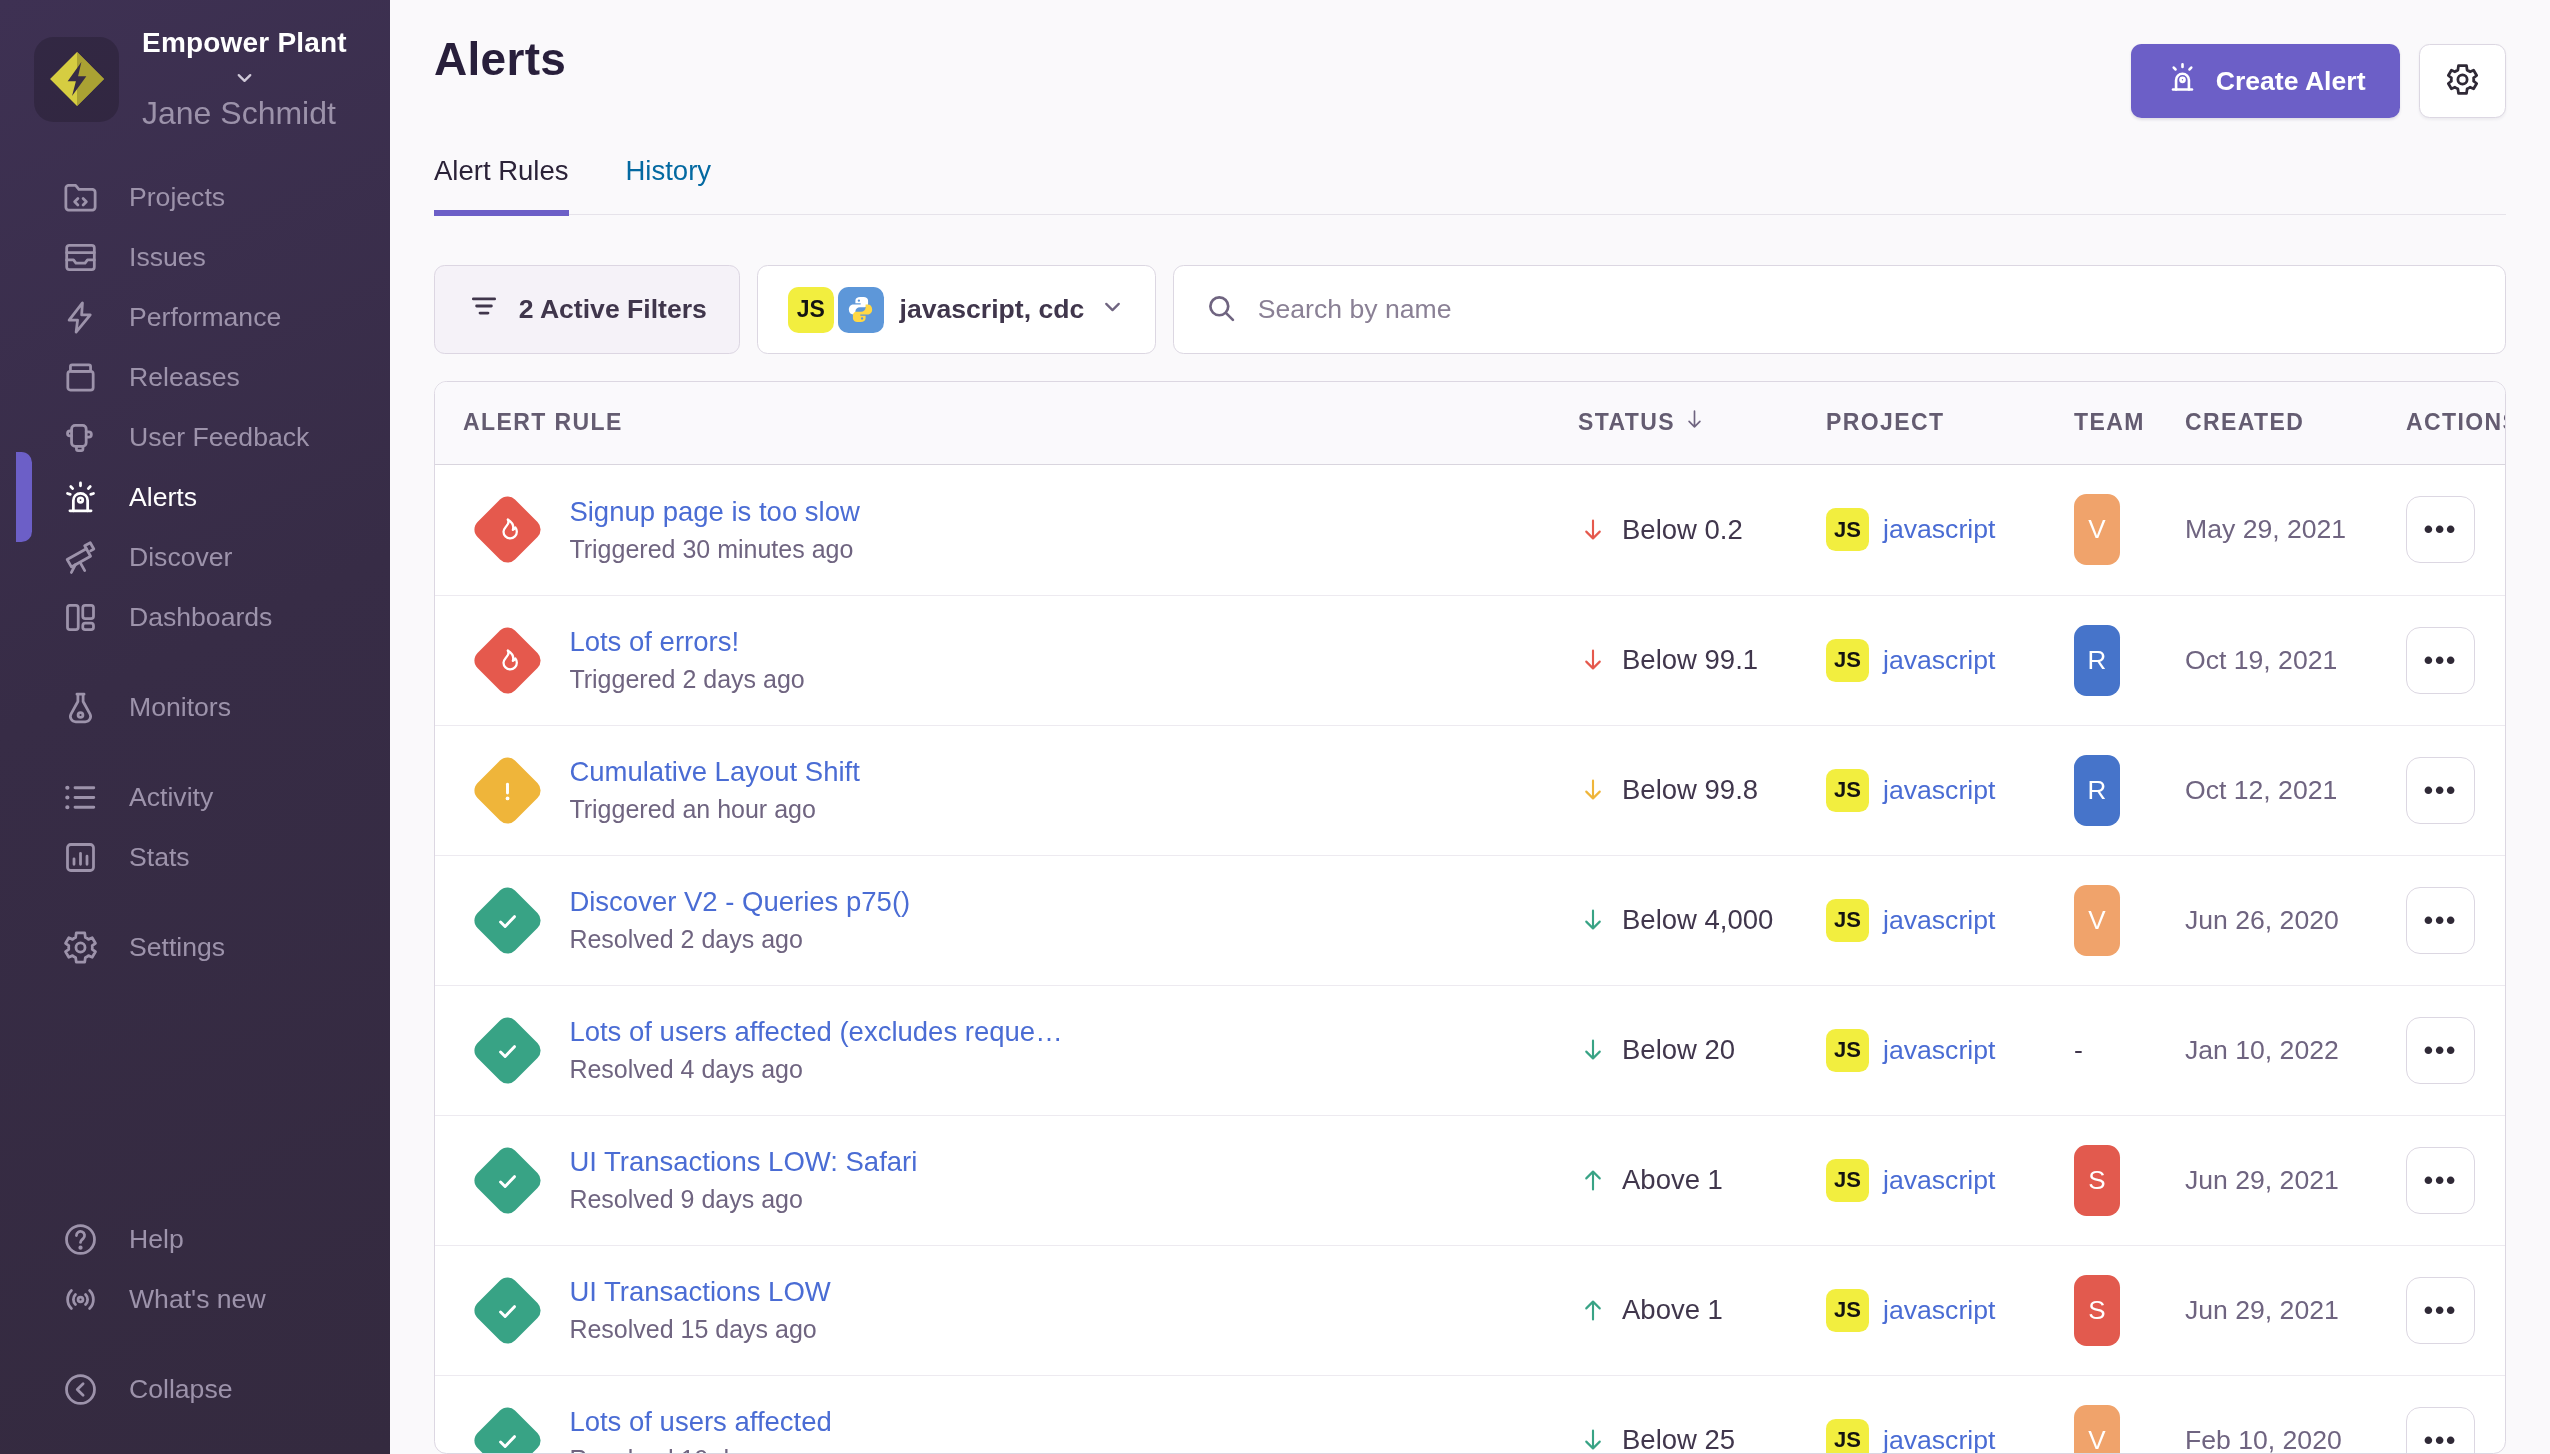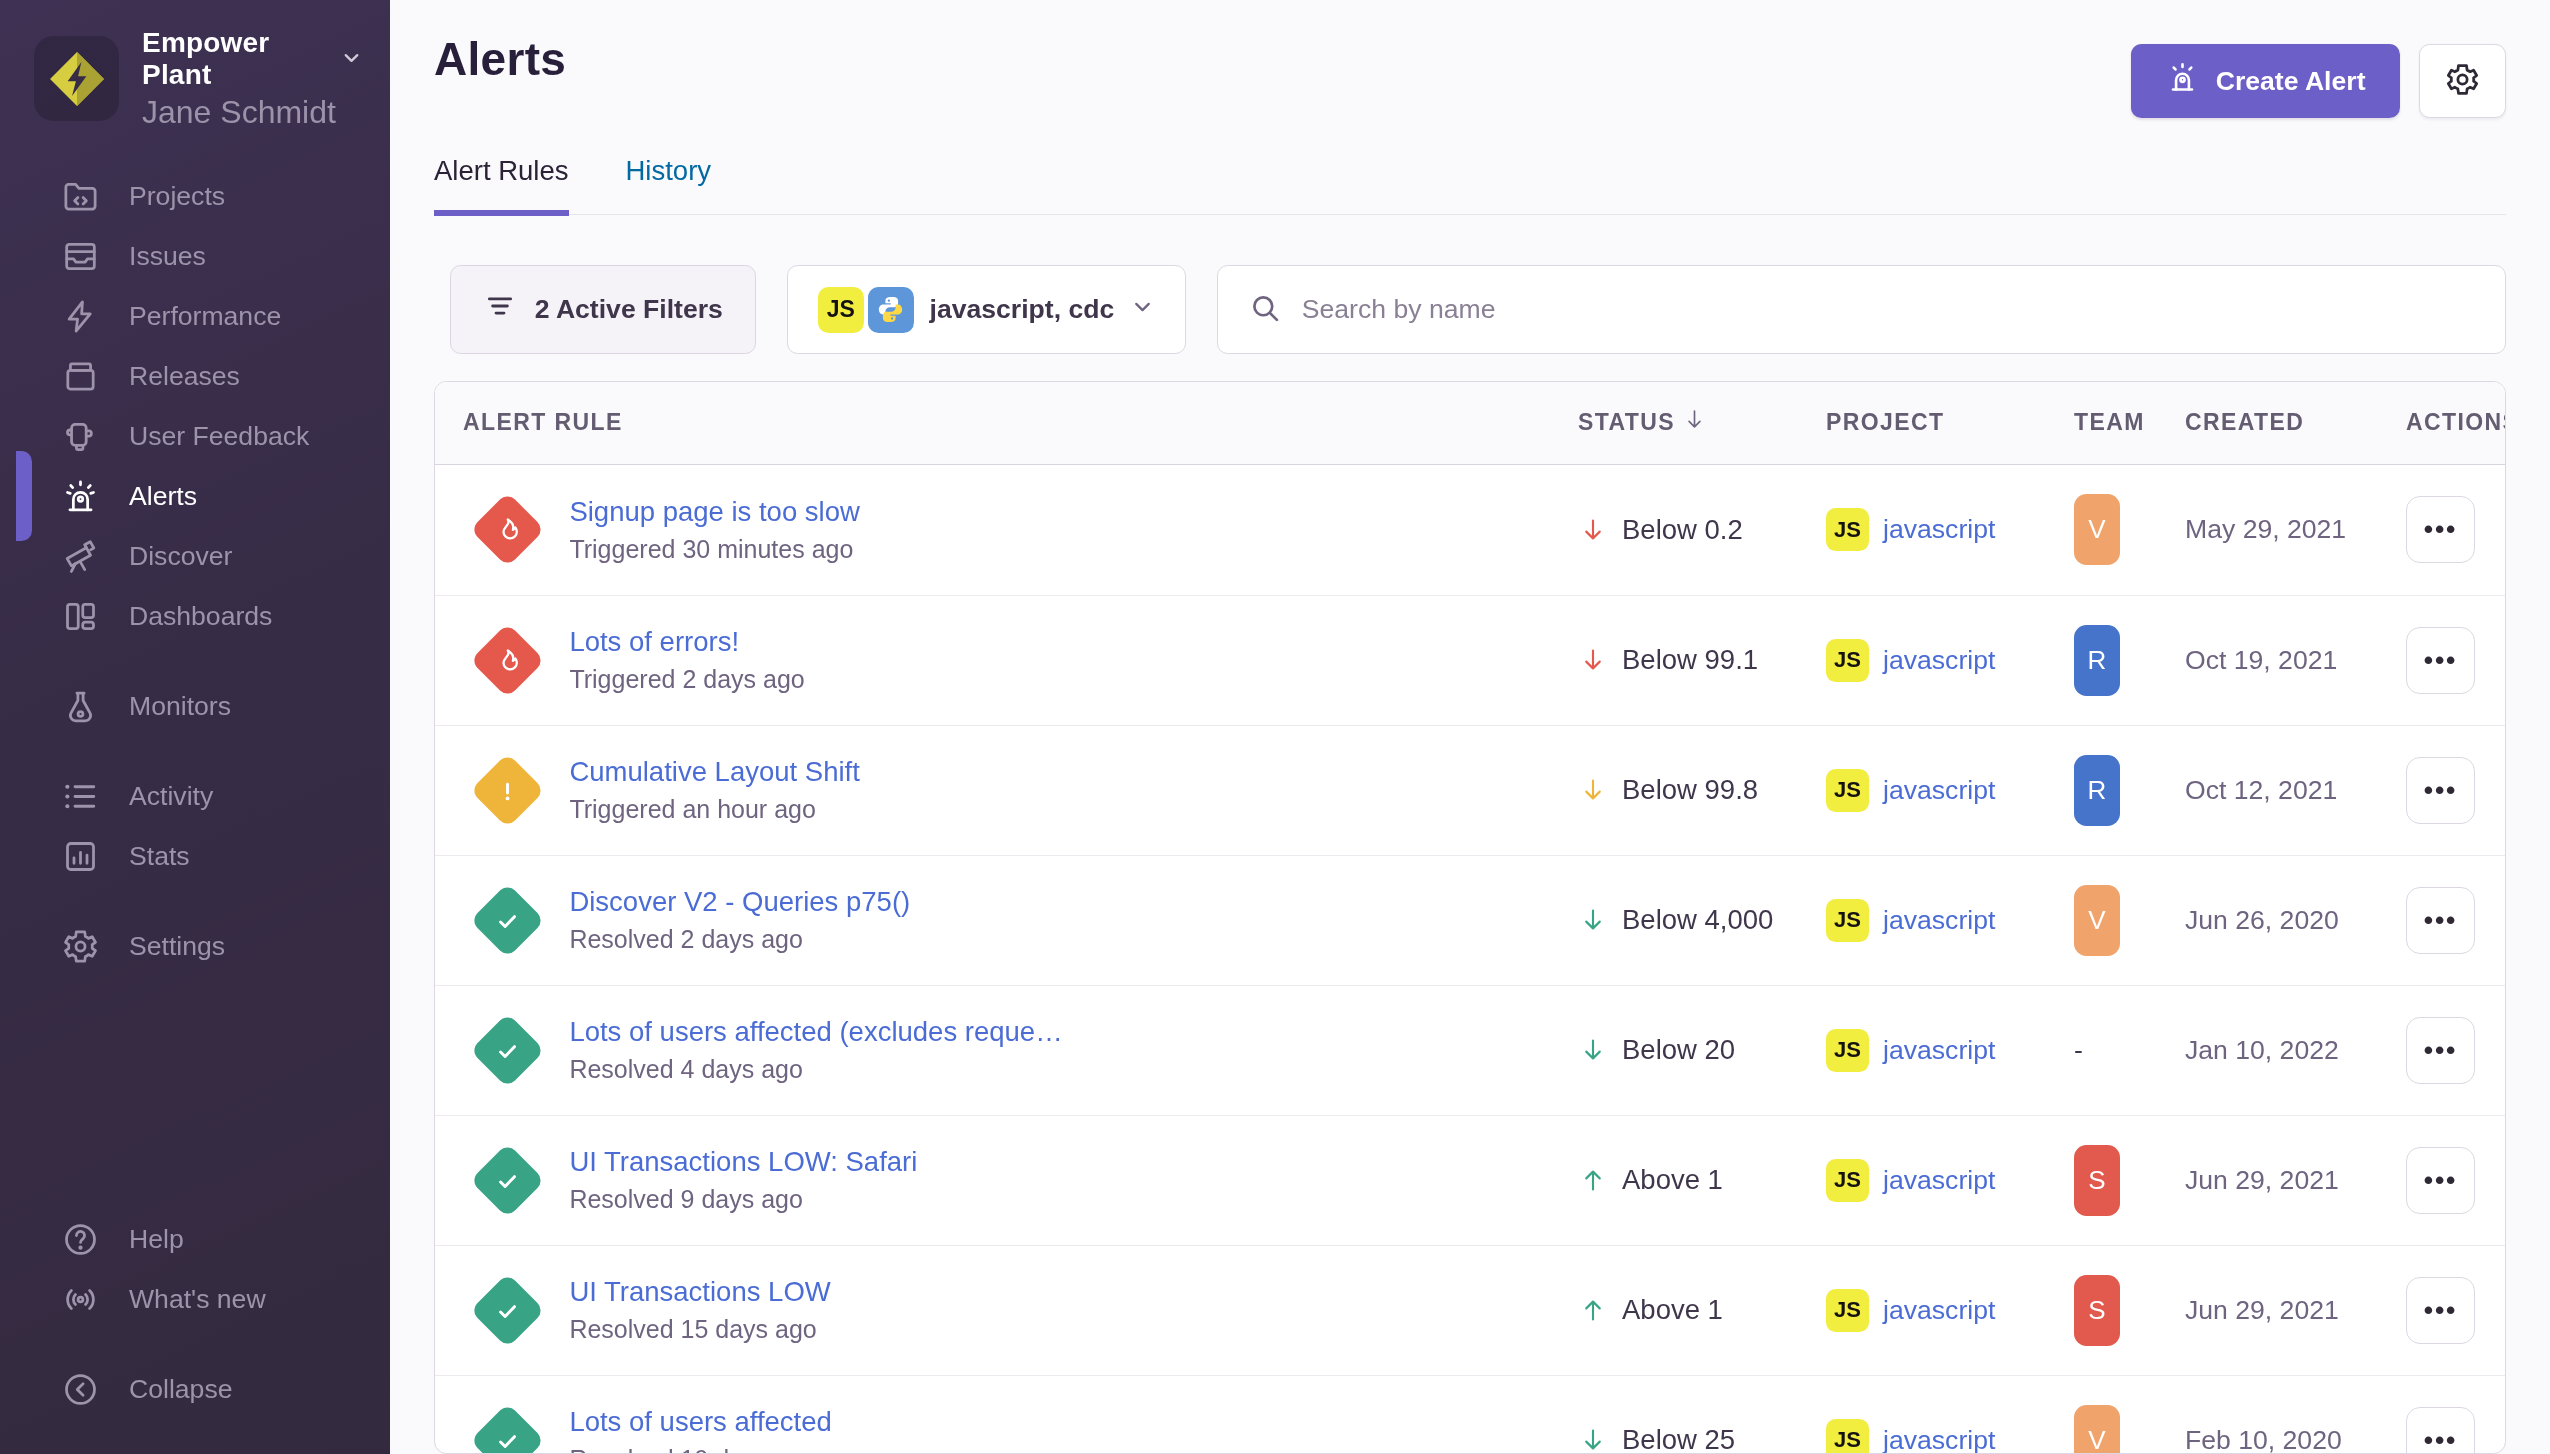--- a/index.html
+++ b/index.html
@@ -4,21 +4,21 @@
 <style>
   * { margin:0; padding:0; box-sizing:border-box; }
   html,body { width:2550px; height:1454px; overflow:hidden; font-family:"Liberation Sans","DejaVu Sans",sans-serif; background:#faf9fb; }
   body { display:flex; }
 
   
   .sidebar { width:390px; min-width:390px; height:100%; background:linear-gradient(155deg,#3e3153 0%,#372c46 45%,#342a3f 100%); display:flex; flex-direction:column; color:#9d93ab; position:relative; }
   .org-header { display:flex; align-items:center; gap:23px; padding:26.6px 26.6px 0 34px; margin-bottom:35px; cursor:pointer; }
   .org-logo { width:85px; height:85px; border-radius:19.5px; background:rgba(0,0,0,0.18); display:flex; align-items:center; justify-content:center; flex:0 0 auto; }
   .org-text { display:flex; flex-direction:column; gap:3.5px; }
-  .org-name-row { display:flex; align-items:center; gap:7px; }
+  .org-name-row { display:flex; align-items:center; gap:7px;flex-direction:column; }
   .org-name { color:#ffffff; font-size:28px; font-weight:700; letter-spacing:0.2px; }
   .org-user { color:#9c92aa; font-size:32px; }
   .chev { color:#cfc9d8; }
 
   .nav-group { display:flex; flex-direction:column;margin-left:16px; }
   .nav-gap-lg { margin-top:30px; }
   .nav-item { position:relative; display:flex; align-items:center; gap:28px; height:60px; padding-left:44px; font-size:26.6px; color:#9d93ab; cursor:pointer; overflow:visible; }
   .nav-item .nav-icon { width:41px; height:41px; display:flex; align-items:center; justify-content:center; flex:0 0 auto; }
   .nav-item .nav-icon svg { width:39px; height:39px; }
   .nav-item.active { color:#ffffff; }
@@ -33,21 +33,21 @@
   .head-actions { display:flex; gap:19.5px; padding-top:12px; }
   .btn-create { display:flex; align-items:center; gap:16px; height:74px; padding:0 34px; background:#6c5fc7; color:#ffffff; font-size:26.6px; font-weight:700; border:none; border-radius:10.6px; cursor:pointer; box-shadow:0 1.8px 2.7px rgba(40,30,70,.12); }
   .btn-create svg { width:35px; height:35px; }
   .btn-icon { width:87px; height:74px; background:#ffffff; border:1.8px solid #dcd7e2; border-radius:10.6px; display:flex; align-items:center; justify-content:center; cursor:pointer; color:#2f2936; box-shadow:0 1.8px 2.7px rgba(40,30,70,.06); }
   .btn-icon svg { width:37px; height:37px; }
 
   .tabs { display:flex; gap:57px; margin-top:37px; border-bottom:1.8px solid #e6e3ea; }
   .tab { font-size:27.5px; padding-bottom:23px; cursor:pointer; color:#0369a1; margin-bottom:-1.8px; border-bottom:6.2px solid transparent; }
   .tab.active { color:#2b2238; font-weight:500; border-bottom-color:#6c5fc7; }
 
-  .filter-row { display:flex; gap:31px; margin-top:50px;margin-left:16px; }
+  .filter-row { display:flex; gap:17px; margin-top:50px; }
   .btn-filters { display:flex; align-items:center; gap:17.7px; height:89px; padding:0 32px; background:#f5f2f8; border:1.8px solid #dcd6e2; border-radius:10.6px; font-size:26.6px; font-weight:700; color:#40364c; cursor:pointer; }
   .btn-filters svg { width:34px; height:34px; color:#40364c; }
   .btn-project { display:flex; align-items:center; gap:16px; height:89px; padding:0 30px; background:#ffffff; border:1.8px solid #dcd7e2; border-radius:10.6px; font-size:26.6px; font-weight:700; color:#40364c; cursor:pointer; }
   .mini-badge { width:46px; height:46px; border-radius:10.6px; display:flex; align-items:center; justify-content:center; }
   .mini-badge.js { background:#f2ee3f; color:#141312; font-size:23px; font-weight:800; }
   .mini-badge.py { background:#5d97d9; margin-left:-12.4px; }
   .mini-badge.py svg { width:35px; height:35px; }
   .search-box { flex:1; display:flex; align-items:center; gap:19.5px; height:89px; padding:0 30px; background:#ffffff; border:1.8px solid #dcd7e2; border-radius:10.6px; }
   .search-box svg { width:34px; height:34px; color:#6f6480; flex:0 0 auto; }
   .search-box input { border:none; outline:none; flex:1; font-size:26.6px; color:#40364c; font-family:inherit; background:transparent; }

